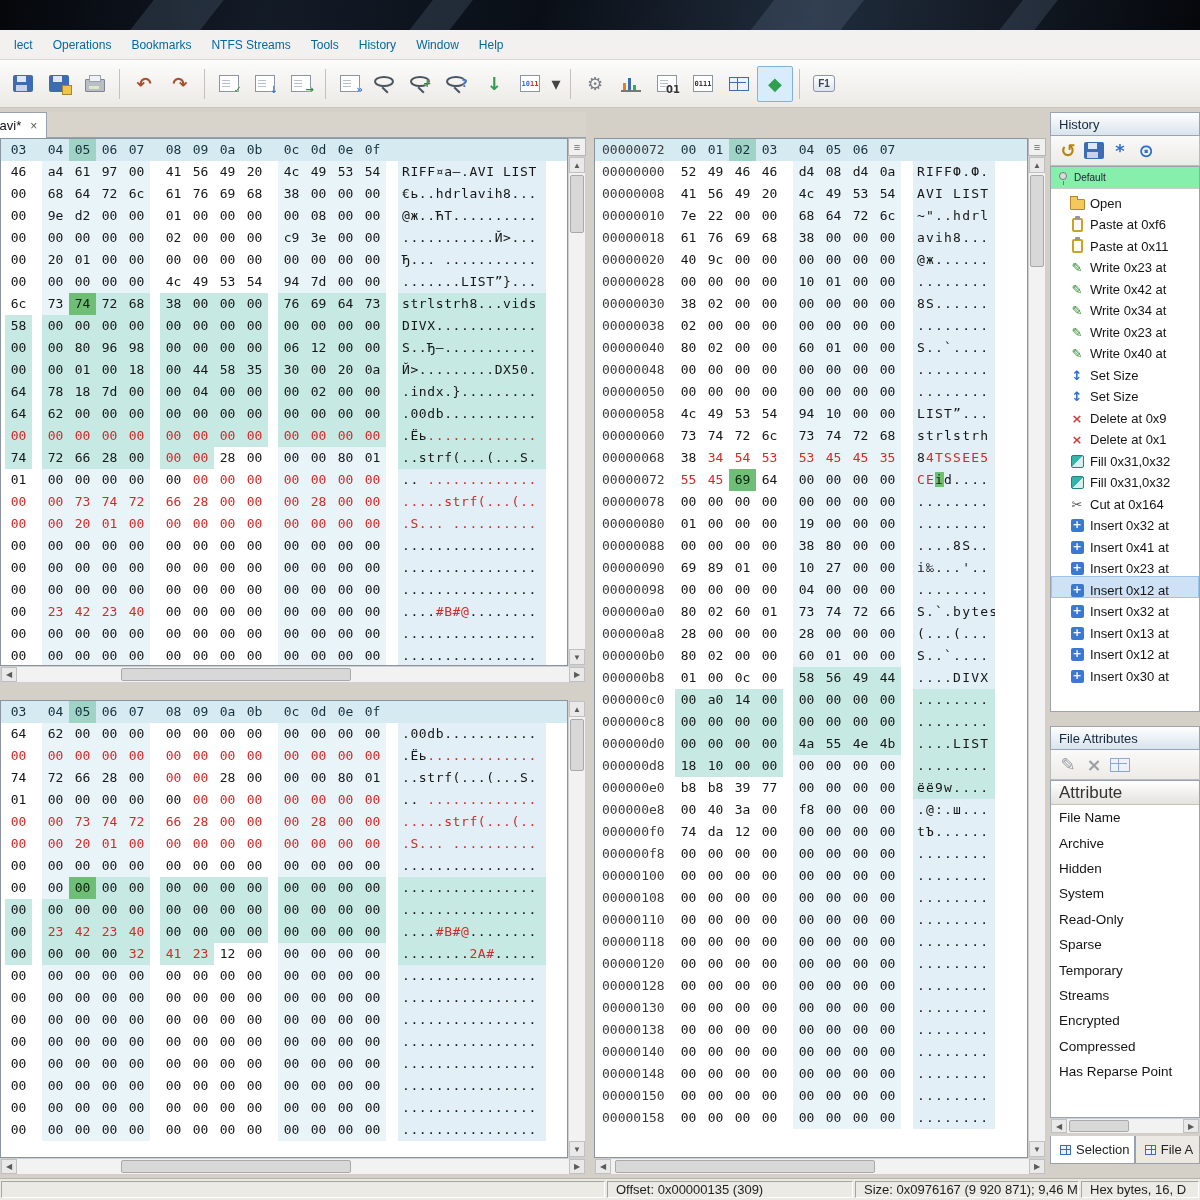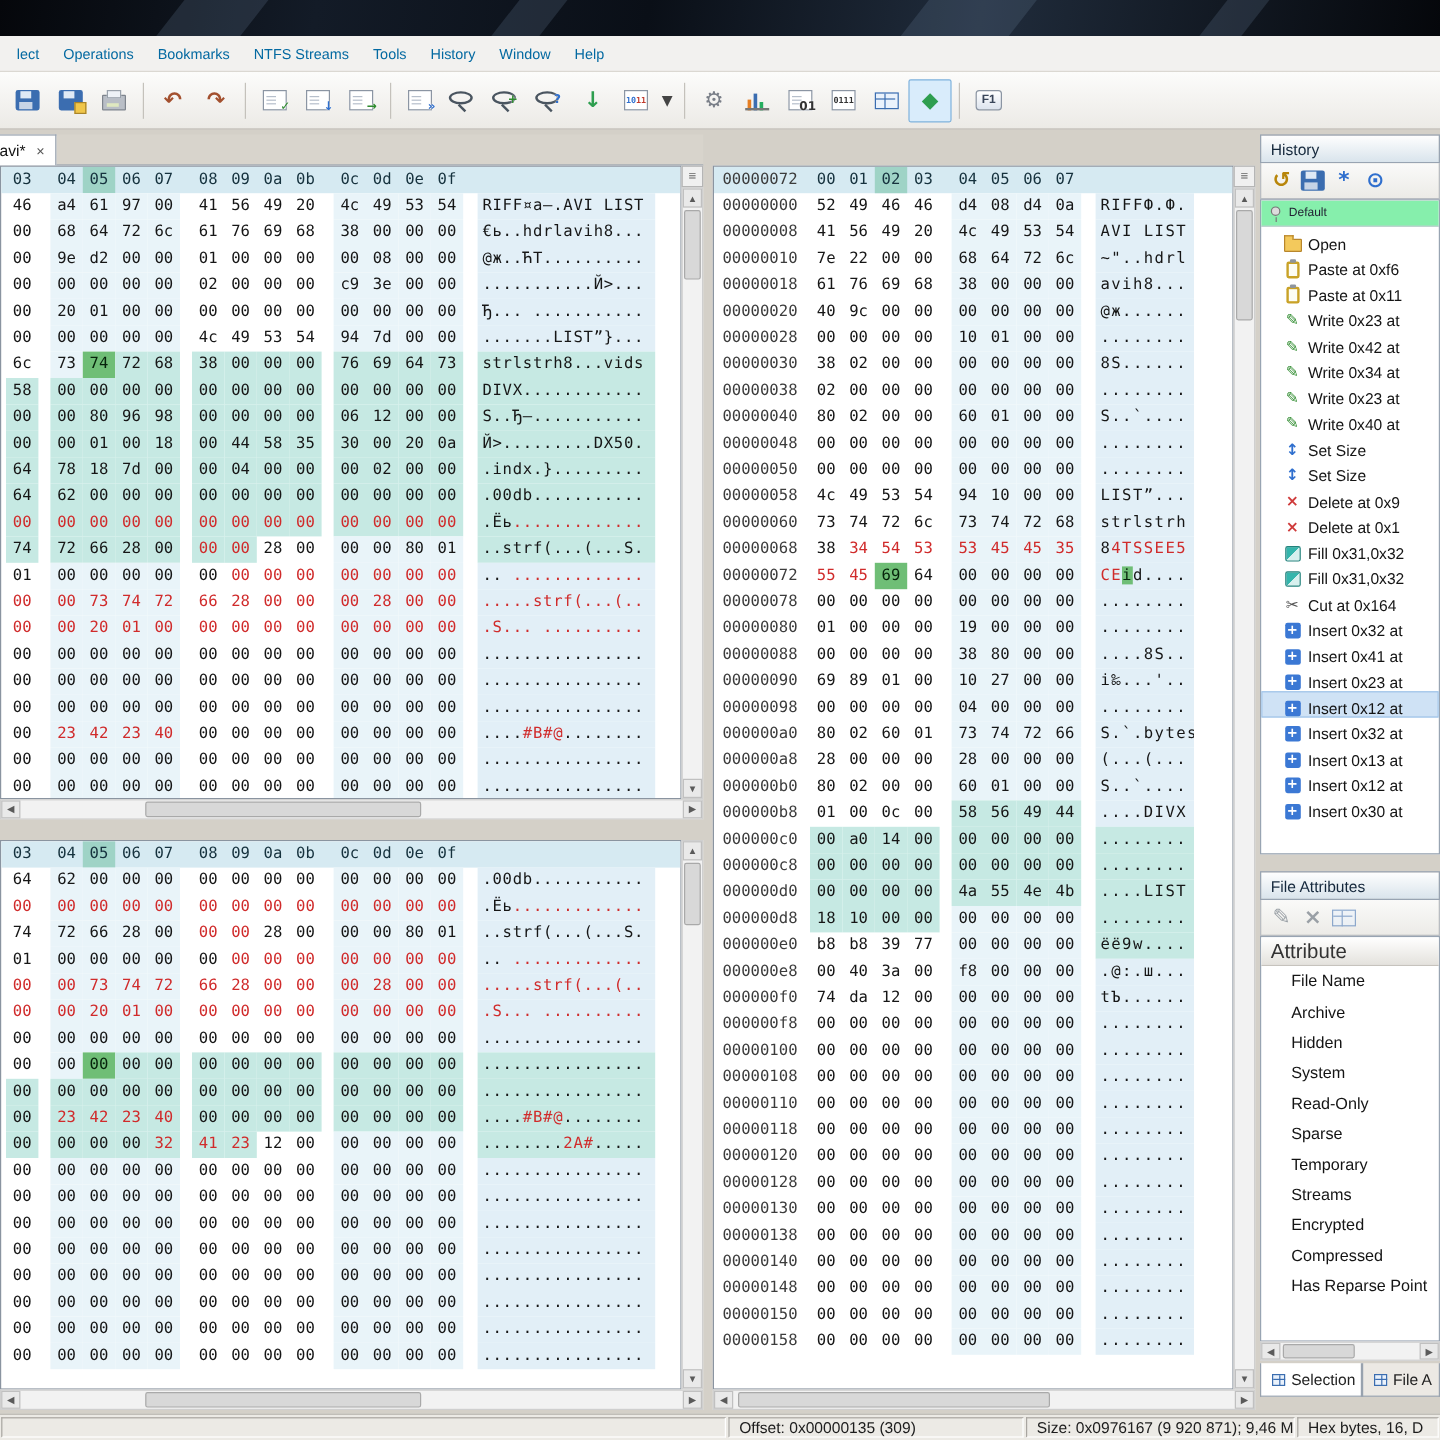--- a/index.html
+++ b/index.html
@@ -107,21 +107,21 @@
 .side-tb-btn{width:26px;height:24px;display:flex;align-items:center;justify-content:center;border:1px solid transparent}
 #hist-list{position:absolute;background:#fff;border:1px solid #98a4b2;overflow:hidden;font-size:13px}
 .hist-group{height:22px;display:flex;align-items:center;padding-left:6px;background:#86efac;border-bottom:1px solid #c6ccd4;color:#223;font-size:10px}
 .pin{width:8px;height:8px;border:1px solid #777;background:#dcdcdc;border-radius:50%;position:relative;margin:0 7px 4px 2px;flex:0 0 auto}
 .pin:after{content:"";position:absolute;left:3px;top:8px;width:1px;height:4px;background:#777}
 .hist-item{height:21.5px;display:flex;align-items:flex-end;padding-left:18px;white-space:nowrap;color:#141414}
 .hist-item.selected{background:#cfe2f5;outline:1px solid #9ec3e8;outline-offset:-1px}
 .hist-icon{width:16px;height:15px;margin-right:5px;flex:0 0 auto;display:flex;align-items:center;justify-content:center;font-size:13px;font-weight:bold;font-family:"DejaVu Sans",sans-serif}
 #fa-list{position:absolute;background:#fff;border:1px solid #98a4b2;overflow:hidden}
 .fa-header{height:24px;background:linear-gradient(#ffffff,#e4e2dd);border-bottom:1px solid #c6c3bd;font-size:17px;padding-left:8px;display:flex;align-items:center;color:#333}
-.fa-row{height:25.4px;display:flex;align-items:center;padding-left:25px;font-size:13.5px;color:#141414}
+.fa-row{height:25.4px;display:flex;align-items:center;padding-left:8px;font-size:13.5px;color:#141414}
 #side-tabs{position:absolute;display:flex;align-items:stretch}
 .side-tab{display:flex;align-items:center;padding:0 9px;font-size:13px;border:1px solid #98a2ae;border-top:none;background:#ece9e4;color:#222;white-space:nowrap;overflow:hidden}
 .side-tab.active{background:#fff}
 
 
 #statusbar{position:absolute;left:0;top:1178px;width:1200px;height:22px;background:#eceae5;border-top:1px solid #b6b3ad;display:flex;font-size:13px;color:#1d1d1d}
 .sb-sec{border:1px solid;border-color:#a8a5a0 #ffffff #ffffff #a8a5a0;margin:2px 1px;padding:0 8px;display:flex;align-items:center;white-space:nowrap;overflow:hidden}
 </style>
 </head>
 <body>

